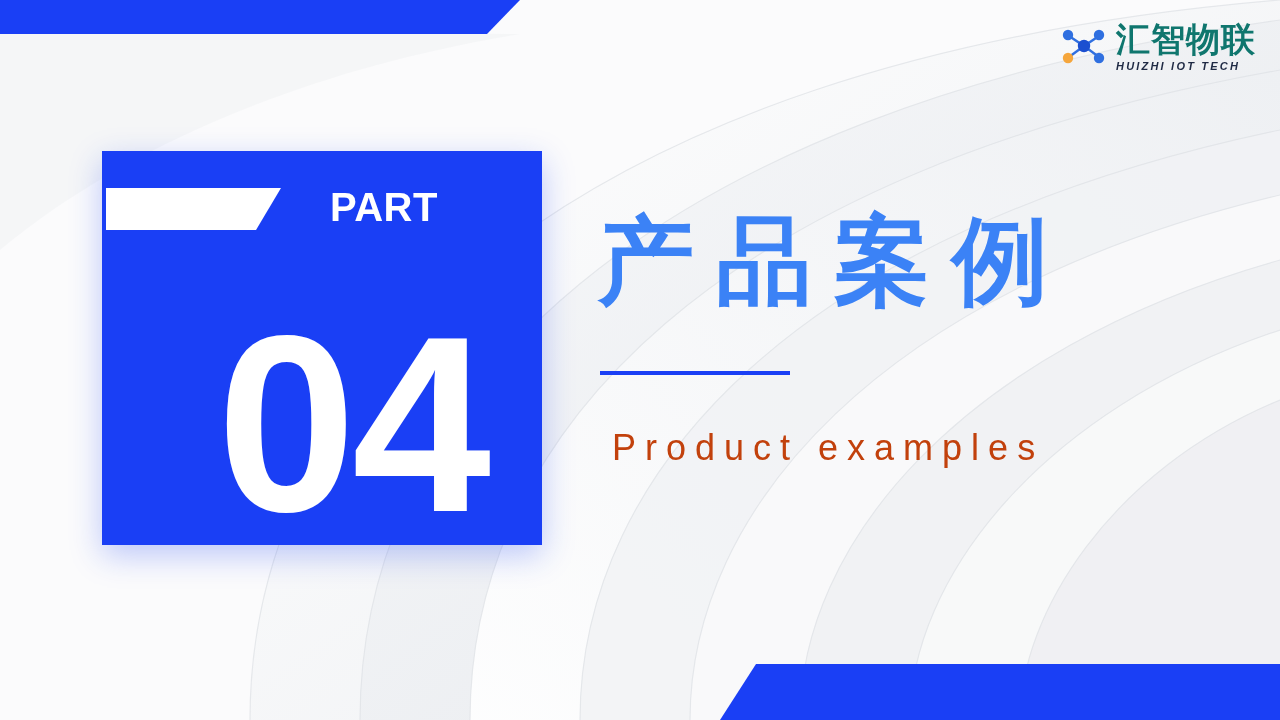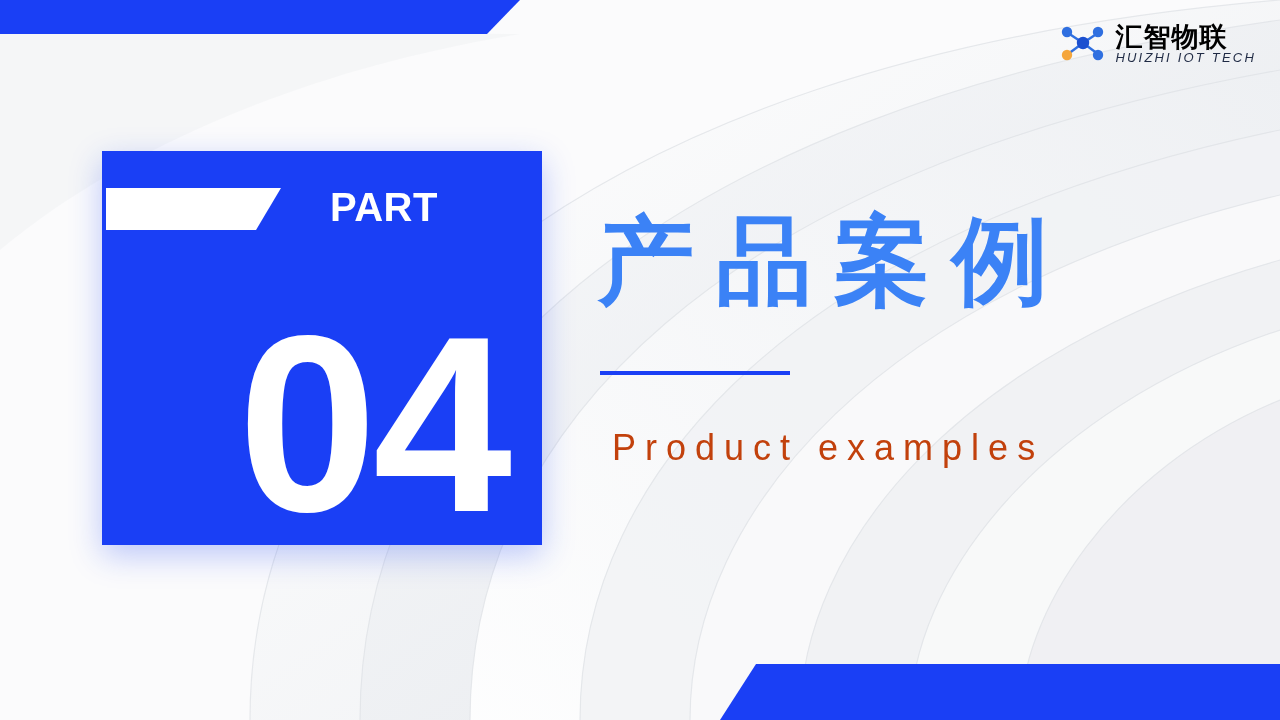--- a/index.html
+++ b/index.html
@@ -78,21 +78,21 @@
     color: #ffffff;
     font-weight: bold;
     font-size: 40px;
     line-height: 56px;
     letter-spacing: 0.5px;
     text-align: left;
   }
 
   .part-number {
     position: absolute;
-    left: 113px;
+    left: 92px;
     top: 300px;
     width: 520px;
     text-align: center;
     color: #ffffff;
     font-weight: bold;
     font-size: 250px;
     line-height: 250px;
     letter-spacing: -4px;
   }
 
@@ -134,28 +134,29 @@
     position: absolute;
     right: 24px;
     top: 22px;
     display: flex;
     align-items: center;
     gap: 8px;
   }
   .logo-mark { width: 48px; height: 44px; flex: none; }
   .logo-text { display: flex; flex-direction: column; line-height: 1; }
   .logo-cn {
-    font-size: 27px;
-    font-weight: bold;
-    color: #000000;
+    font-size: 34px;
+    font-weight: bold;
+    color: #0f766e;
     letter-spacing: 1px;
   }
   .logo-en {
-    font-size: 13px;
-    font-weight: normal;
+    margin-top: 5px;
+    font-size: 11px;
+    font-weight: bold;
     font-style: italic;
     color: #1f2a44;
     letter-spacing: 2.2px;
   }
 </style>
 </head>
 <body>
 
 <div id="slide">
 

